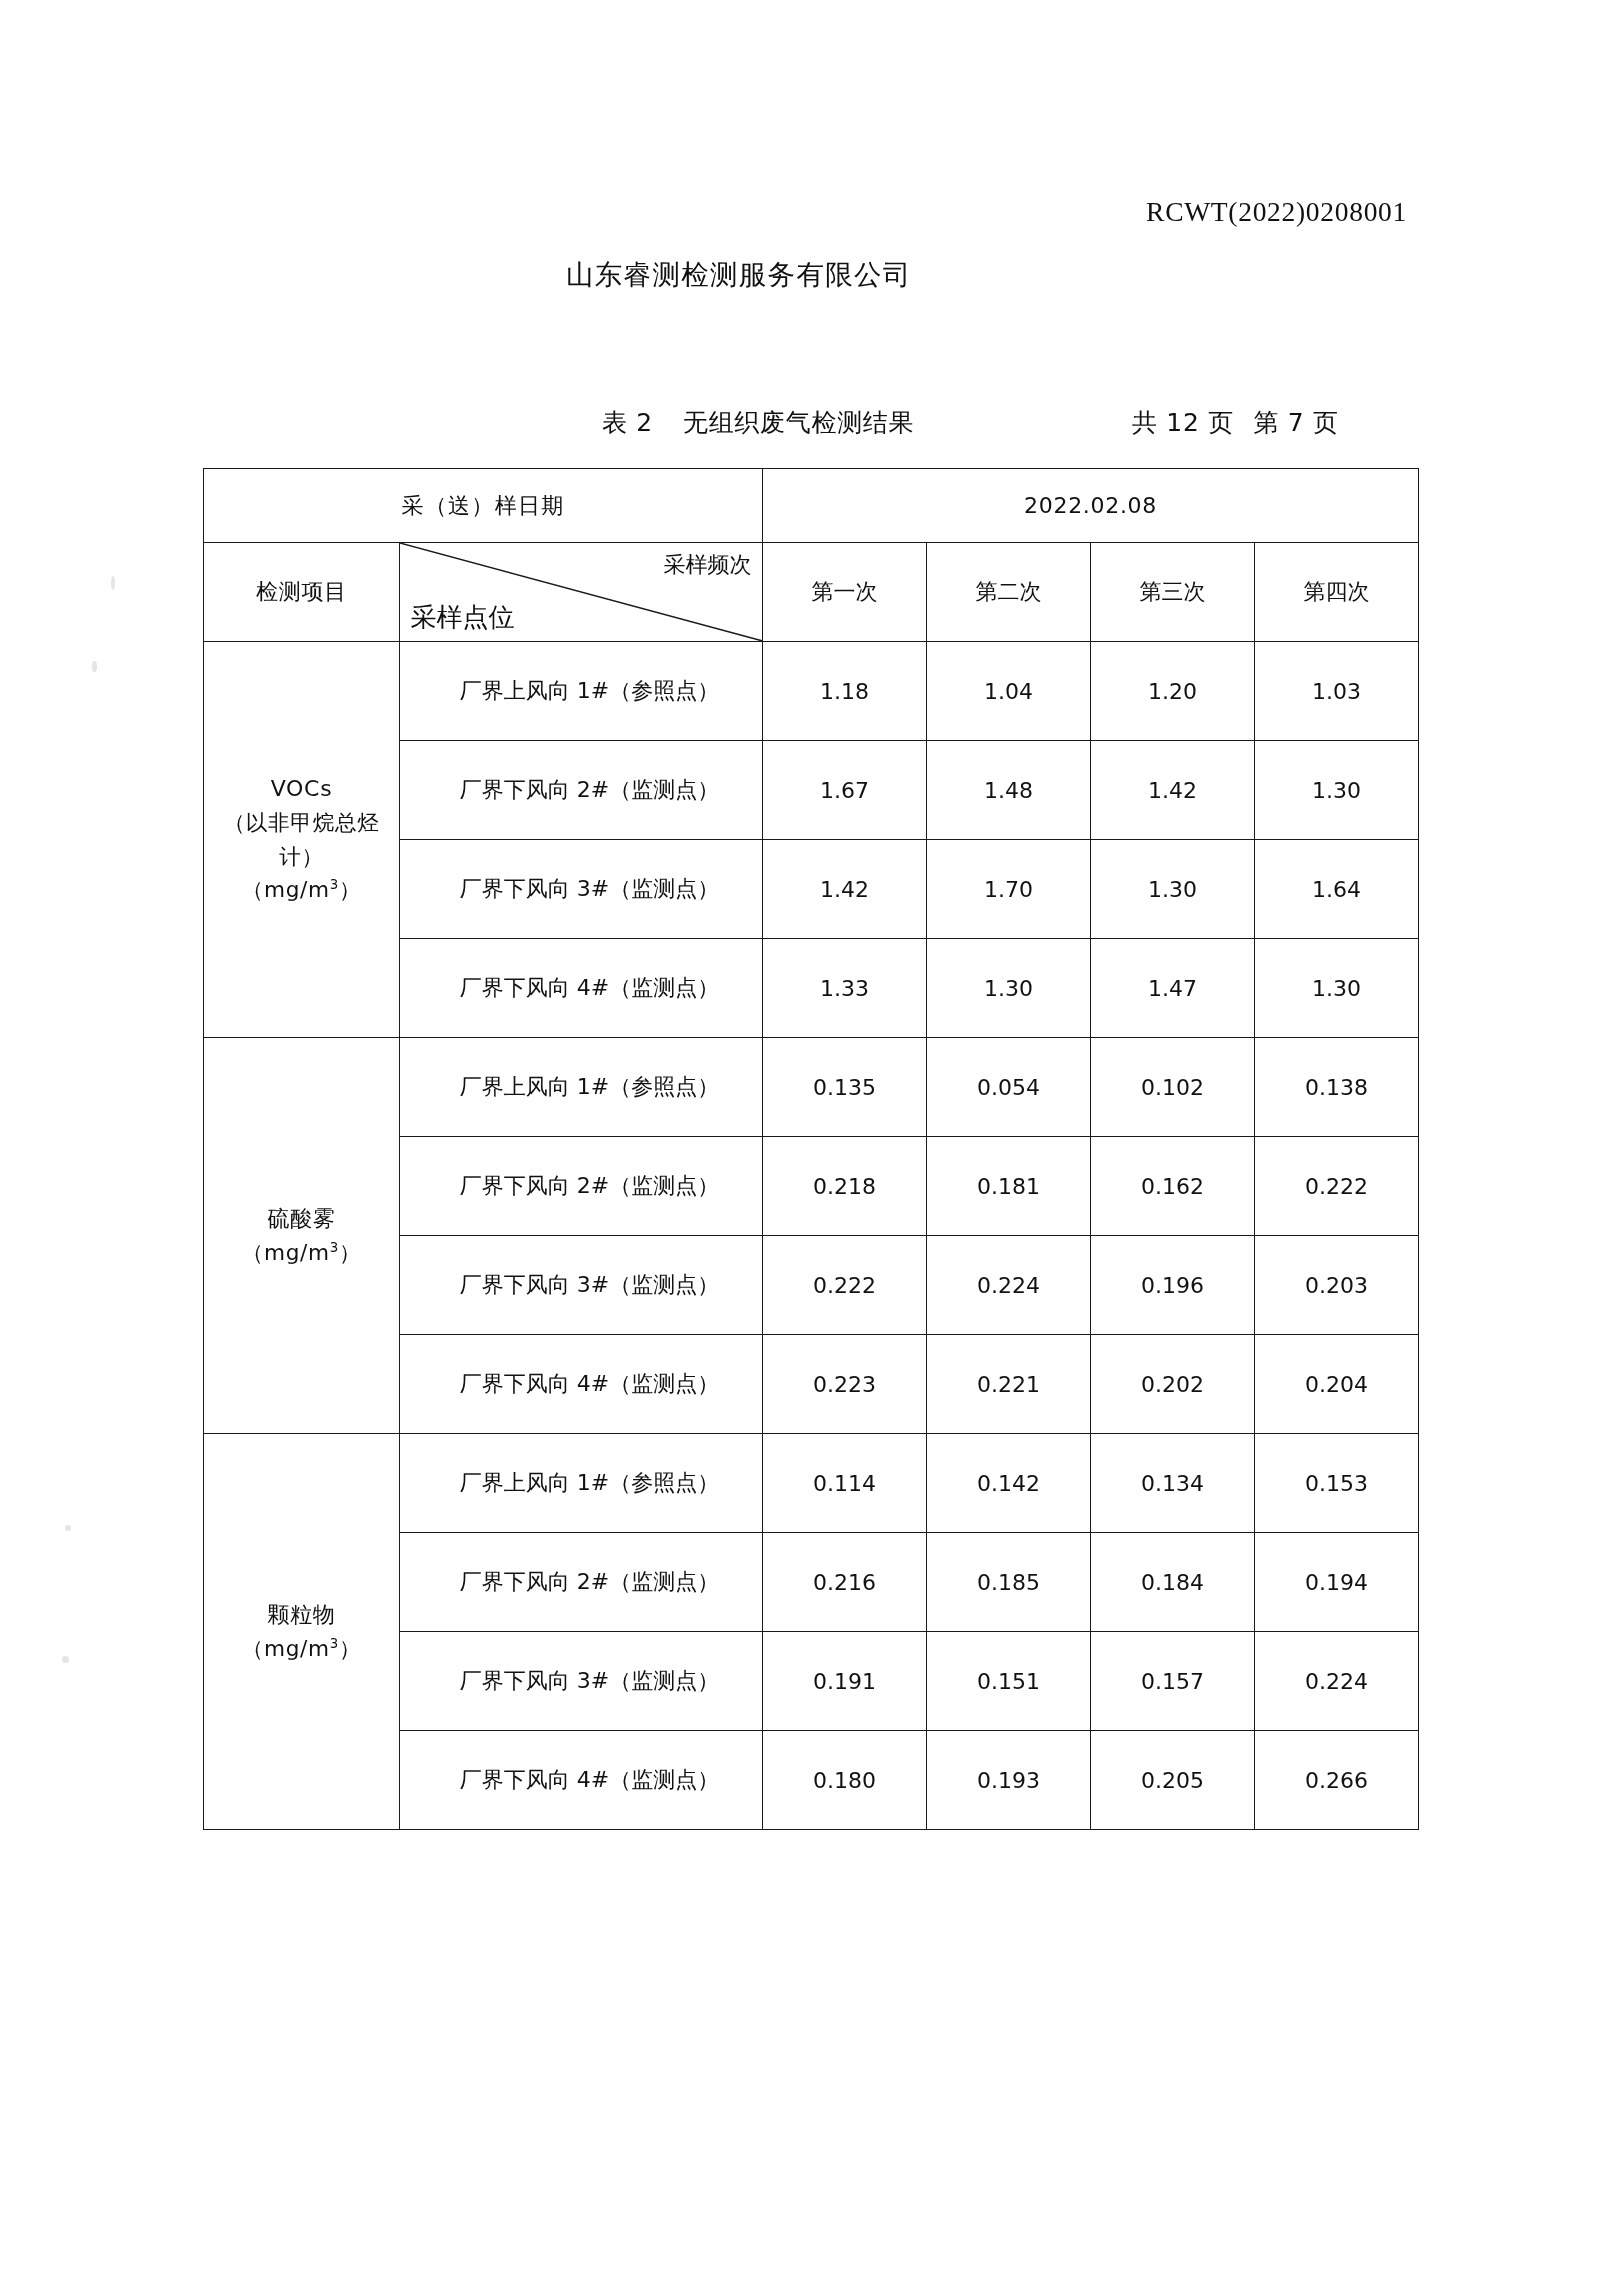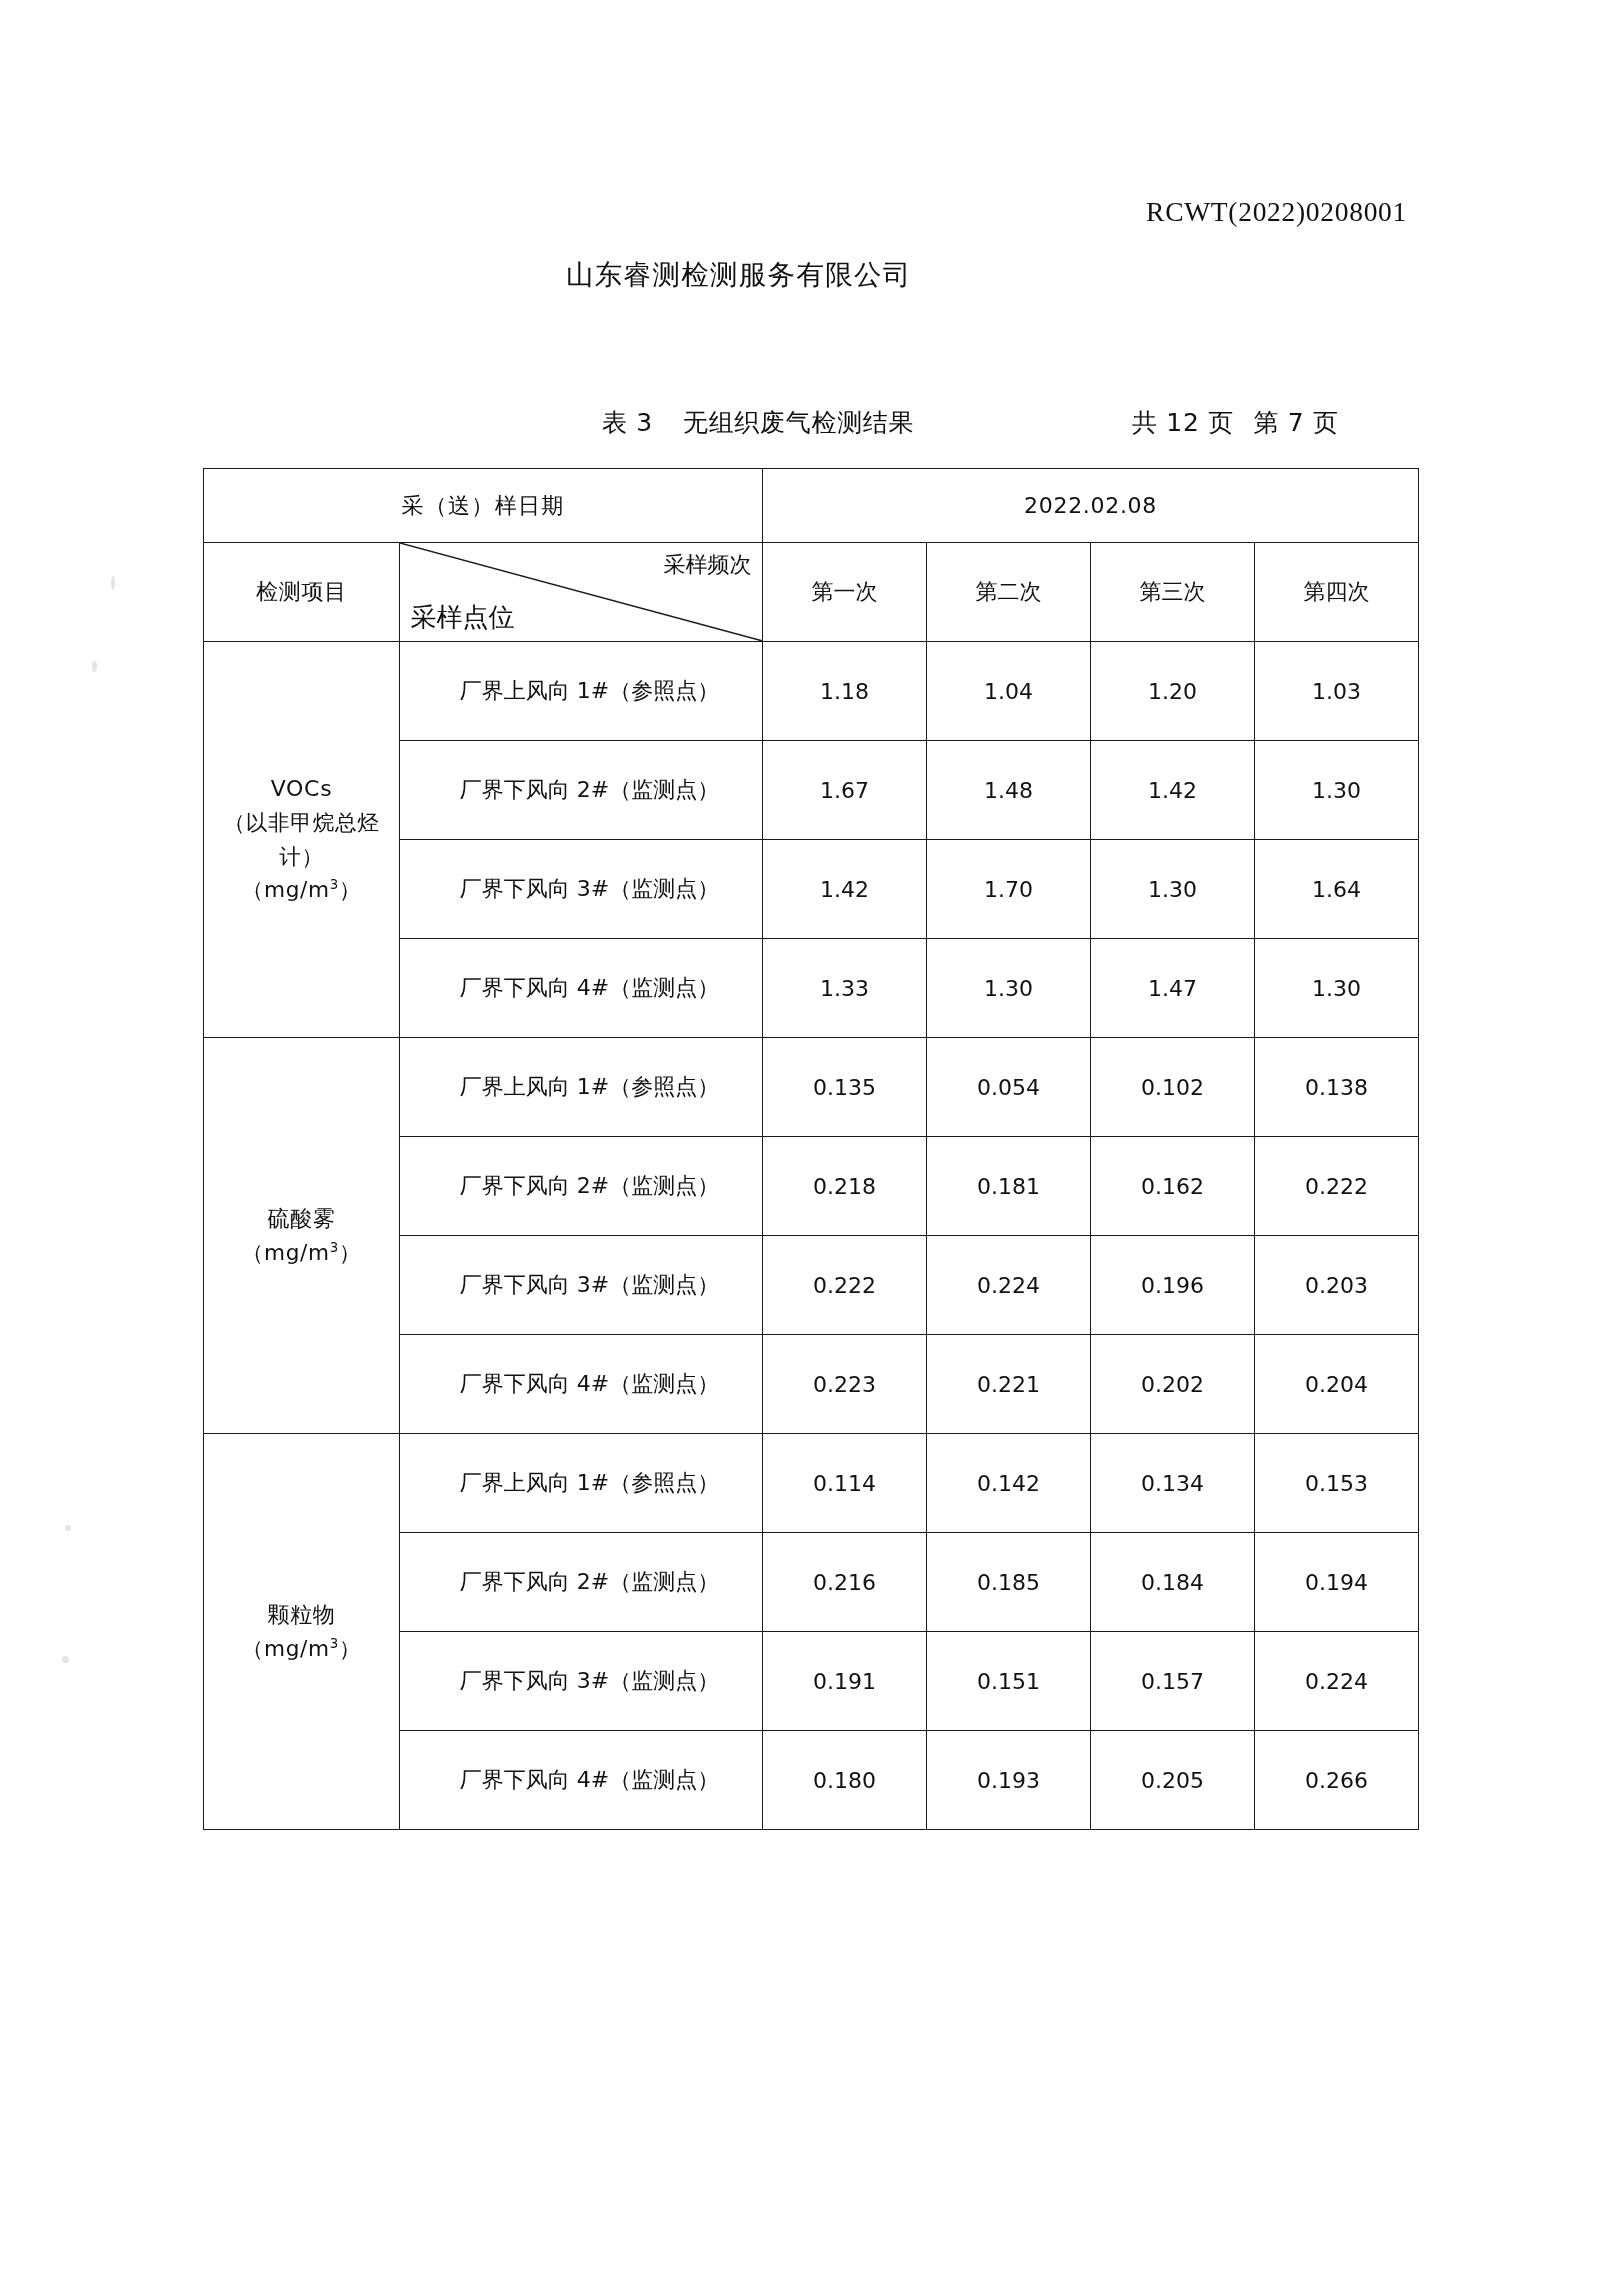--- a/index.html
+++ b/index.html
@@ -163,21 +163,21 @@
   <div class="speck" style="left:111px; top:576px; width:3.9px; height:14.4px;"></div>
   <div class="speck" style="left:92px; top:661px; width:4.6px; height:10.5px;"></div>
   <div class="speck" style="left:65px; top:1525px; width:5.9px; height:5.9px;"></div>
   <div class="speck" style="left:62px; top:1656px; width:6.5px; height:6.5px;"></div>
 
   <div class="report-no">RCWT(2022)0208001</div>
   <div class="company">山东睿测检测服务有限公司</div>
 
   <div class="subtitle-row">
     <div class="subtitle">
-      <span class="tbl-label">表 3</span><span>无组织废气检测结果</span>
+      <span class="tbl-label">表 2</span><span>无组织废气检测结果</span>
     </div>
     <div class="pageinfo">
       <span>共 12 页</span><span>第 7 页</span>
     </div>
   </div>
 
   <div class="tbl-wrap">
     <table class="main">
       <colgroup>
         <col style="width:196px">

